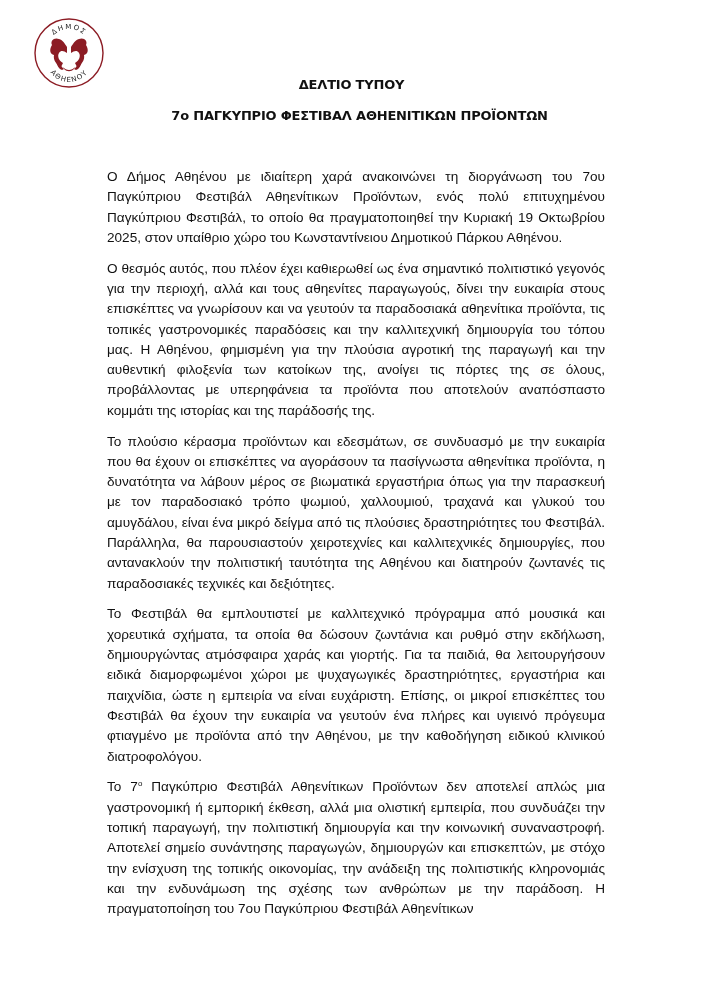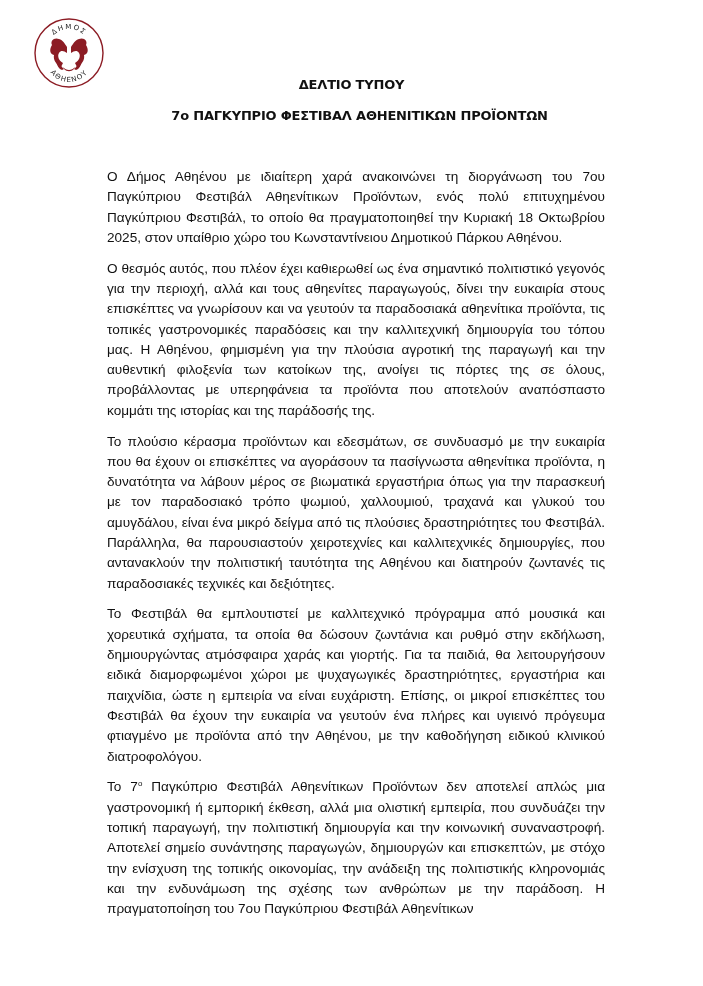--- a/index.html
+++ b/index.html
@@ -37,18 +37,18 @@
       <path d="M49 44 C 48 49, 46 52, 43 53 L 41 52 C 44 50, 45 47, 45 44 Z"></path>
       <path d="M30 50 C 33 54, 39 54, 42 50 L 41 52 C 38 55, 34 55, 31 52 Z"></path>
     </g>
   </svg>
 </div>
 
 <div class="heading h1">ΔΕΛΤΙΟ ΤΥΠΟΥ</div>
 <div class="heading h2">7ο ΠΑΓΚΥΠΡΙΟ ΦΕΣΤΙΒΑΛ ΑΘΗΕΝΙΤΙΚΩΝ ΠΡΟΪΟΝΤΩΝ</div>
 
 <div class="body-text">
-  <p>Ο Δήμος Αθηένου με ιδιαίτερη χαρά ανακοινώνει τη διοργάνωση του 7ου Παγκύπριου Φεστιβάλ Αθηενίτικων Προϊόντων, ενός πολύ επιτυχημένου Παγκύπριου Φεστιβάλ, το οποίο θα πραγματοποιηθεί την Κυριακή 18 Οκτωβρίου 2025, στον υπαίθριο χώρο του Κωνσταντίνειου Δημοτικού Πάρκου Αθηένου.</p>
+  <p>Ο Δήμος Αθηένου με ιδιαίτερη χαρά ανακοινώνει τη διοργάνωση του 7ου Παγκύπριου Φεστιβάλ Αθηενίτικων Προϊόντων, ενός πολύ επιτυχημένου Παγκύπριου Φεστιβάλ, το οποίο θα πραγματοποιηθεί την Κυριακή 19 Οκτωβρίου 2025, στον υπαίθριο χώρο του Κωνσταντίνειου Δημοτικού Πάρκου Αθηένου.</p>
   <p>Ο θεσμός αυτός, που πλέον έχει καθιερωθεί ως ένα σημαντικό πολιτιστικό γεγονός για την περιοχή, αλλά και τους αθηενίτες παραγωγούς, δίνει την ευκαιρία στους επισκέπτες να γνωρίσουν και να γευτούν τα παραδοσιακά αθηενίτικα προϊόντα, τις τοπικές γαστρονομικές παραδόσεις και την καλλιτεχνική δημιουργία του τόπου μας. Η Αθηένου, φημισμένη για την πλούσια αγροτική της παραγωγή και την αυθεντική φιλοξενία των κατοίκων της, ανοίγει τις πόρτες της σε όλους, προβάλλοντας με υπερηφάνεια τα προϊόντα που αποτελούν αναπόσπαστο κομμάτι της ιστορίας και της παράδοσής της.</p>
   <p>Το πλούσιο κέρασμα προϊόντων και εδεσμάτων, σε συνδυασμό με την ευκαιρία που θα έχουν οι επισκέπτες να αγοράσουν τα πασίγνωστα αθηενίτικα προϊόντα, η δυνατότητα να λάβουν μέρος σε βιωματικά εργαστήρια όπως για την παρασκευή με τον παραδοσιακό τρόπο ψωμιού, χαλλουμιού, τραχανά και γλυκού του αμυγδάλου, είναι ένα μικρό δείγμα από τις πλούσιες δραστηριότητες του Φεστιβάλ. Παράλληλα, θα παρουσιαστούν χειροτεχνίες και καλλιτεχνικές δημιουργίες, που αντανακλούν την πολιτιστική ταυτότητα της Αθηένου και διατηρούν ζωντανές τις παραδοσιακές τεχνικές και δεξιότητες.</p>
   <p>Το Φεστιβάλ θα εμπλουτιστεί με καλλιτεχνικό πρόγραμμα από μουσικά και χορευτικά σχήματα, τα οποία  θα δώσουν ζωντάνια και ρυθμό στην εκδήλωση, δημιουργώντας   ατμόσφαιρα χαράς και γιορτής. Για τα παιδιά, θα λειτουργήσουν ειδικά διαμορφωμένοι χώροι με ψυχαγωγικές δραστηριότητες, εργαστήρια και παιχνίδια, ώστε η εμπειρία να είναι ευχάριστη. Επίσης, οι μικροί επισκέπτες του Φεστιβάλ θα έχουν την ευκαιρία να γευτούν ένα πλήρες και υγιεινό πρόγευμα φτιαγμένο με προϊόντα από την Αθηένου, με την καθοδήγηση ειδικού κλινικού διατροφολόγου.</p>
   <p><span>Το 7</span><sup>ο</sup><span> Παγκύπριο Φεστιβάλ Αθηενίτικων Προϊόντων δεν αποτελεί απλώς μια γαστρονομική ή εμπορική έκθεση, αλλά μια ολιστική εμπειρία, που συνδυάζει την τοπική παραγωγή, την πολιτιστική δημιουργία και την κοινωνική συναναστροφή. Αποτελεί σημείο συνάντησης παραγωγών, δημιουργών και επισκεπτών, με στόχο την ενίσχυση της τοπικής οικονομίας, την ανάδειξη της πολιτιστικής κληρονομιάς και την ενδυνάμωση της σχέσης των ανθρώπων με την παράδοση. Η πραγματοποίηση του 7ου Παγκύπριου Φεστιβάλ Αθηενίτικων</span></p>
 </div>
 
 </body></html>

